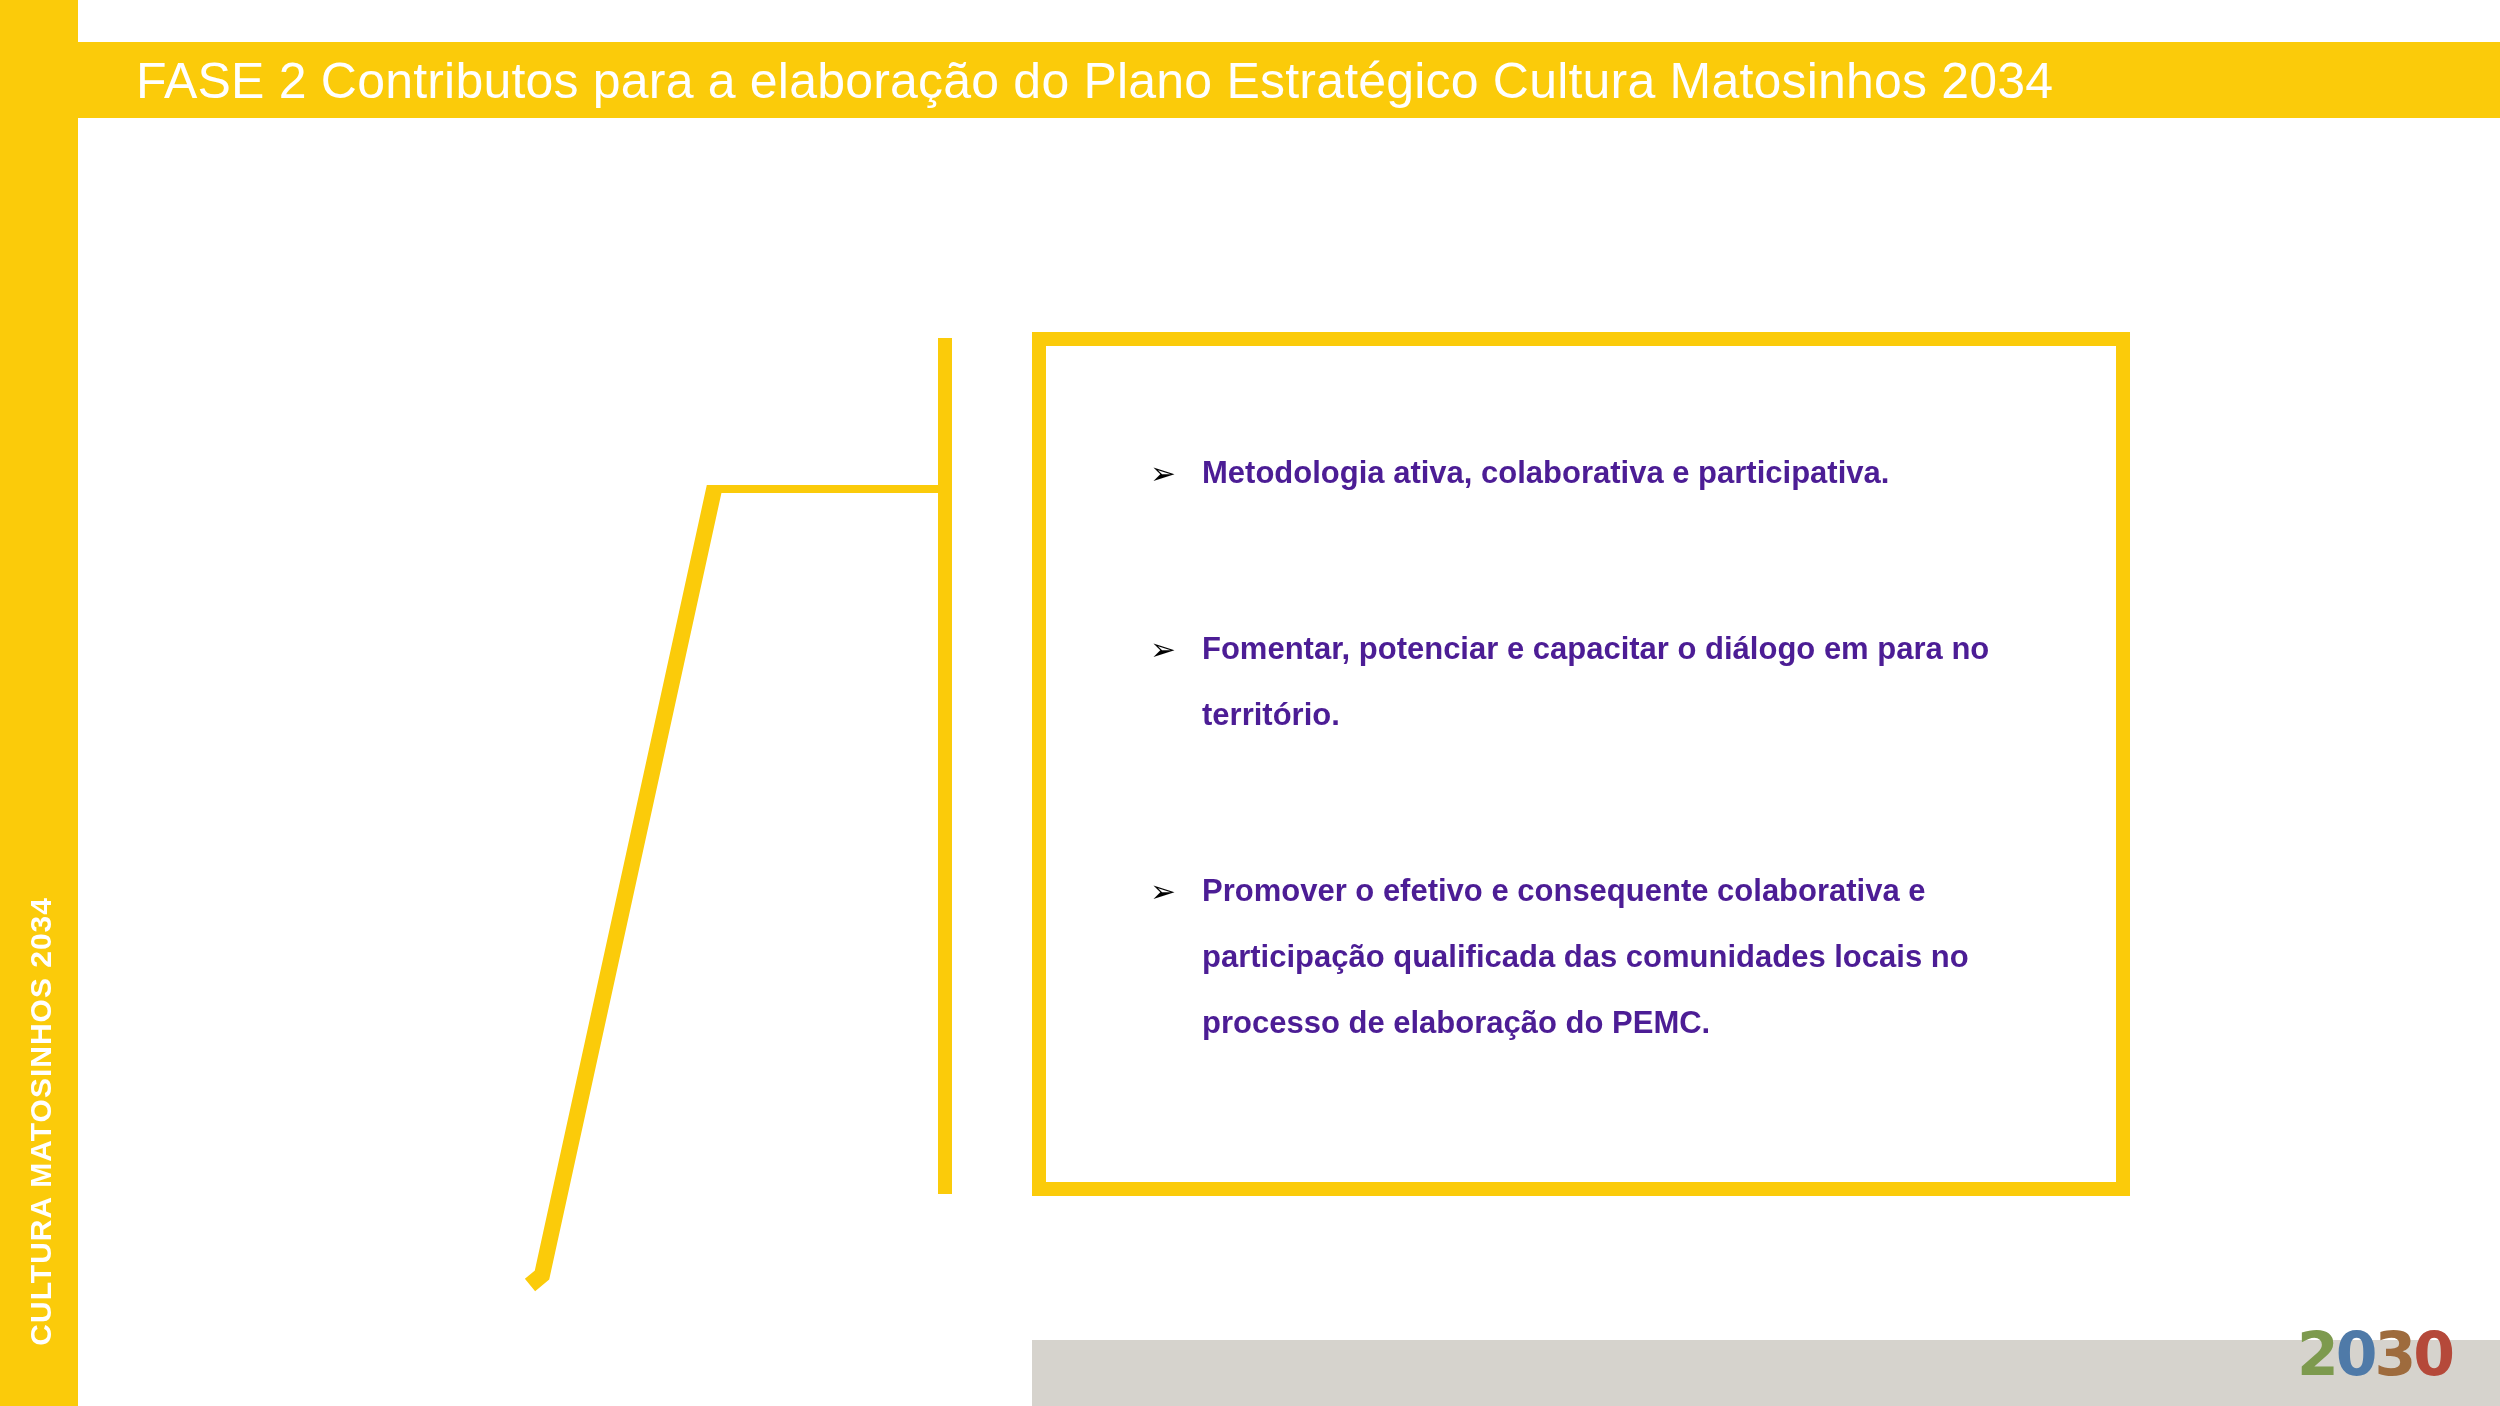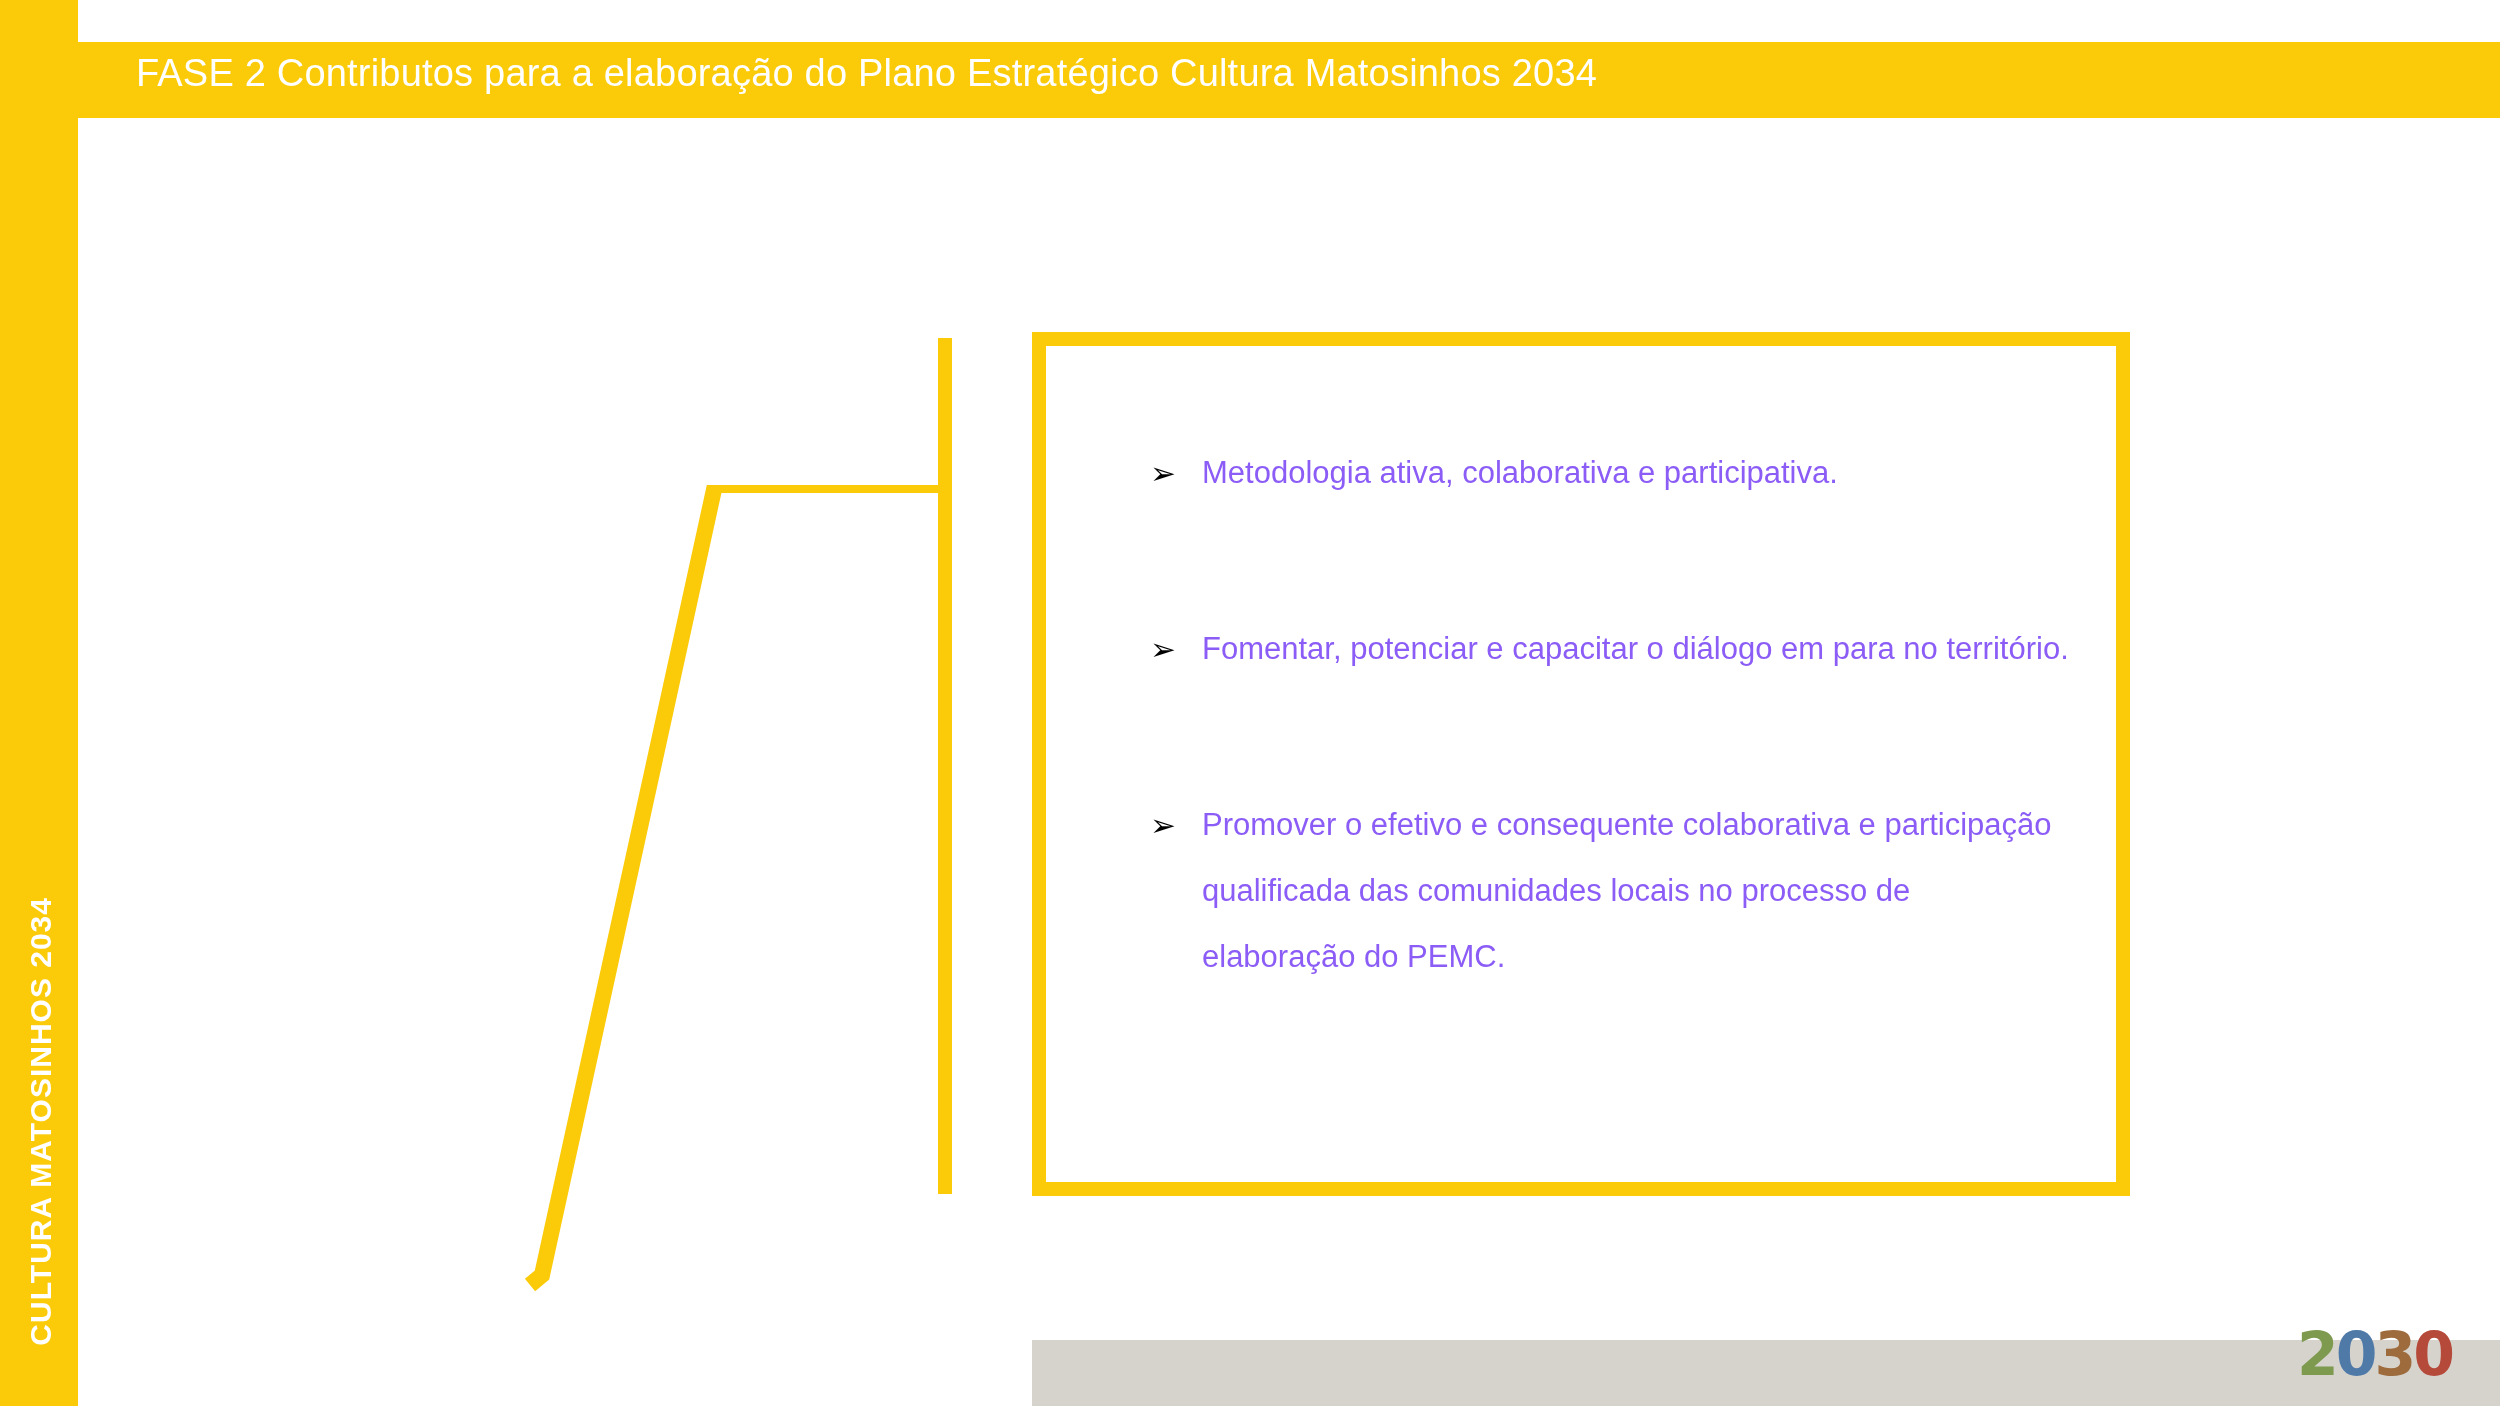--- a/index.html
+++ b/index.html
@@ -54,21 +54,21 @@
     top: 42px;
     width: 2422px;
     height: 76px;
     background: #FBCB0A;
   }
   .title-text {
     position: absolute;
     left: 136px;
     top: 52px;
     color: #ffffff;
-    font-size: 38px;
+    font-size: 50px;
     font-weight: 500;
     letter-spacing: 0.2px;
     white-space: nowrap;
   }
 
   
   .deco-vline {
     position: absolute;
     left: 938px;
     top: 338px;
@@ -113,23 +113,23 @@
   .bullet-marker {
     flex: 0 0 auto;
     width: 52px;
     color: #000000;
     font-size: 31px;
     line-height: 66px;
     font-family: "DejaVu Sans", sans-serif;
   }
   .bullet-text {
     flex: 1 1 auto;
-    color: #8b5cf6;
+    color: #4c1d95;
     font-size: 31px;
-    font-weight: normal;
+    font-weight: bold;
     line-height: 66px;
   }
 
   
   .bottom-strip {
     position: absolute;
     left: 1032px;
     bottom: 0;
     width: 1468px;
     height: 66px;

